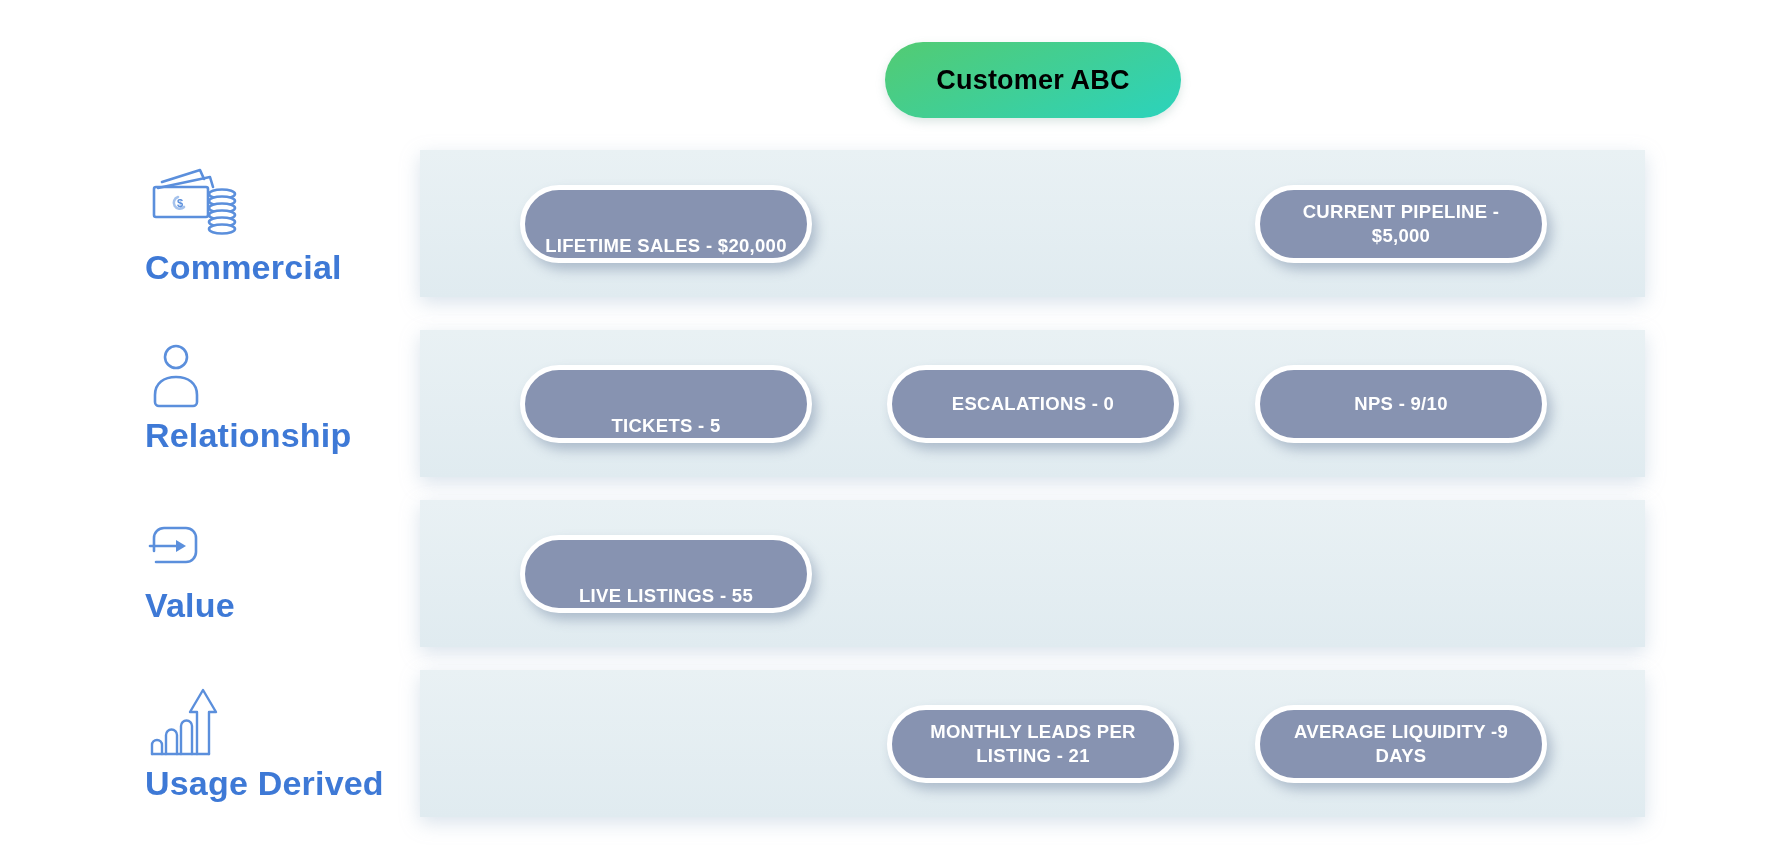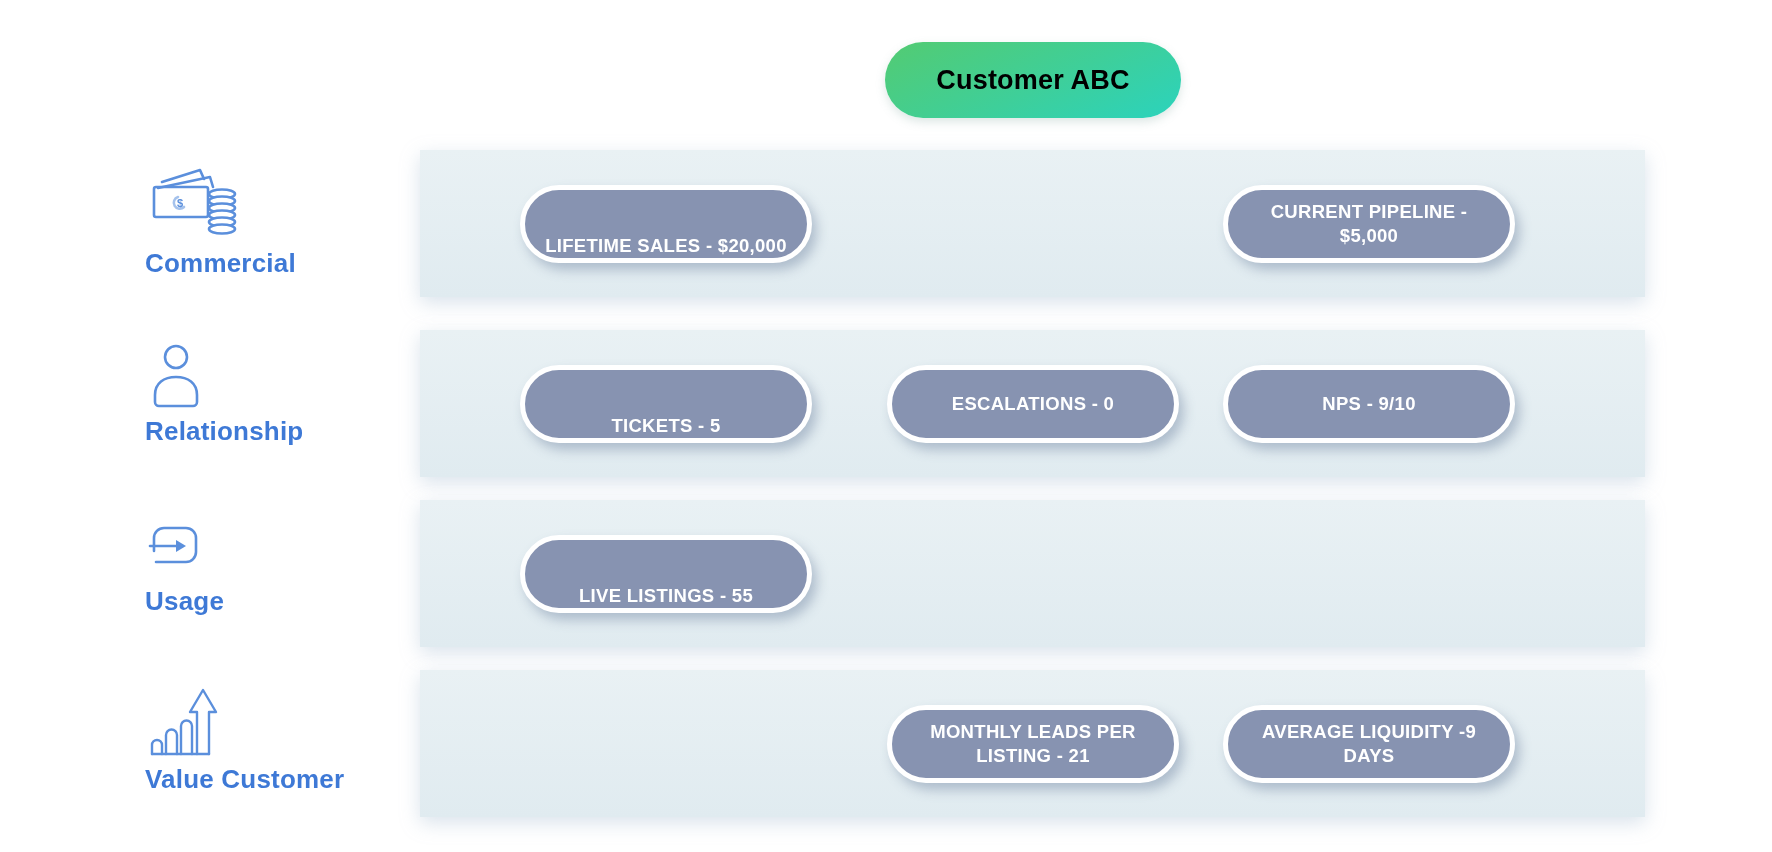--- a/index.html
+++ b/index.html
@@ -55,28 +55,28 @@
     padding: 0 20px;
     color: #ffffff;
     font-weight: bold;
     font-size: 18.5px;
     line-height: 1.3;
     letter-spacing: 0.3px;
     text-transform: uppercase;
   }
   .pill.p1 { left: 100px; align-items: flex-end; }
   .pill.p2 { left: 467px; }
-  .pill.p3 { left: 803px; }
+  .pill.p3 { left: 835px; }
 
   
   .cat-icon { position: absolute; }
   .cat-label {
     position: absolute;
     left: 145px;
-    font-size: 26px;
+    font-size: 34px;
     font-weight: bold;
     color: #3e79d6;
     letter-spacing: 0.2px;
     white-space: nowrap;
   }
   svg { display: block; }
 </style>
 </head>
 <body>
 
@@ -134,38 +134,38 @@
     </div>
   </div>
 
   <div class="cat-icon" style="left:146px; top:520px;">
     <svg width="62" height="52" viewBox="0 0 62 52" fill="none" stroke="#5b8fdc" stroke-width="2.6" stroke-linecap="round" stroke-linejoin="round">
       <path d="M8 31 v-13 a10 10 0 0 1 10 -10 h22 a10 10 0 0 1 10 10 v14 a10 10 0 0 1 -10 10 h-30"></path>
       <line x1="4" y1="26" x2="30" y2="26"></line>
       <path d="M30 20 L40 26 L30 32 z" fill="#5b8fdc" stroke="none"></path>
     </svg>
   </div>
-  <div class="cat-label" style="top:586px;">Usage</div>
+  <div class="cat-label" style="top:586px;">Value</div>
 
   <div class="band" style="top:500px;">
     <div class="pill p1">
       <span>LIVE LISTINGS - 55</span>
     </div>
   </div>
 
   <div class="cat-icon" style="left:146px; top:676px;">
     <svg width="72" height="84" viewBox="0 0 72 84" fill="none" stroke="#5b8fdc" stroke-width="2.4" stroke-linecap="round" stroke-linejoin="round">
       <path d="M6 78 v-9 a5 5 0 0 1 10 0 v9"></path>
       <path d="M20 78 v-19 a5 5 0 0 1 11 0 v19"></path>
       <path d="M35 78 v-28 a5 5 0 0 1 11 0 v28"></path>
       <path d="M51 78 V36 h-7 L57 14 L70 36 h-7 V78"></path>
       <line x1="6" y1="78" x2="63" y2="78"></line>
     </svg>
   </div>
-  <div class="cat-label" style="top:764px;">Value Customer</div>
+  <div class="cat-label" style="top:764px;">Usage Derived</div>
 
   <div class="band" style="top:670px;">
     <div class="pill p2">
       <span>MONTHLY LEADS PER LISTING - 21</span>
     </div>
     <div class="pill p3">
       <span>AVERAGE LIQUIDITY -9 DAYS</span>
     </div>
   </div>
 

